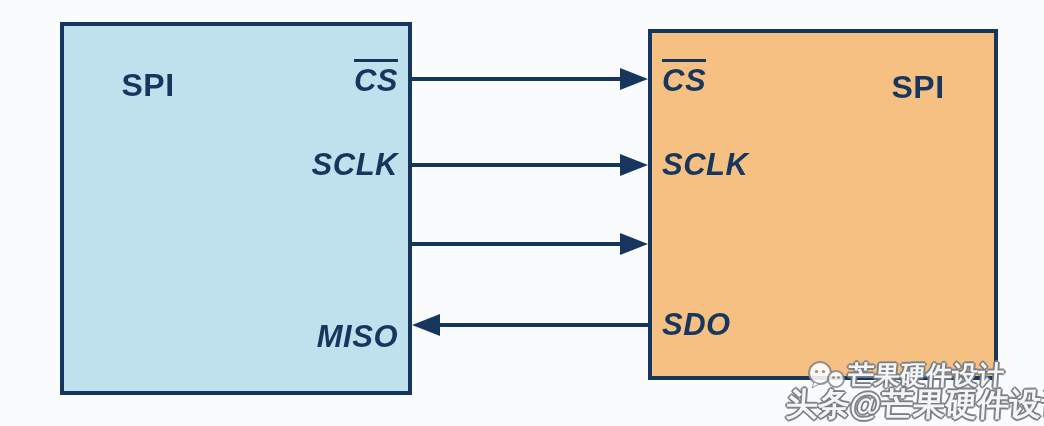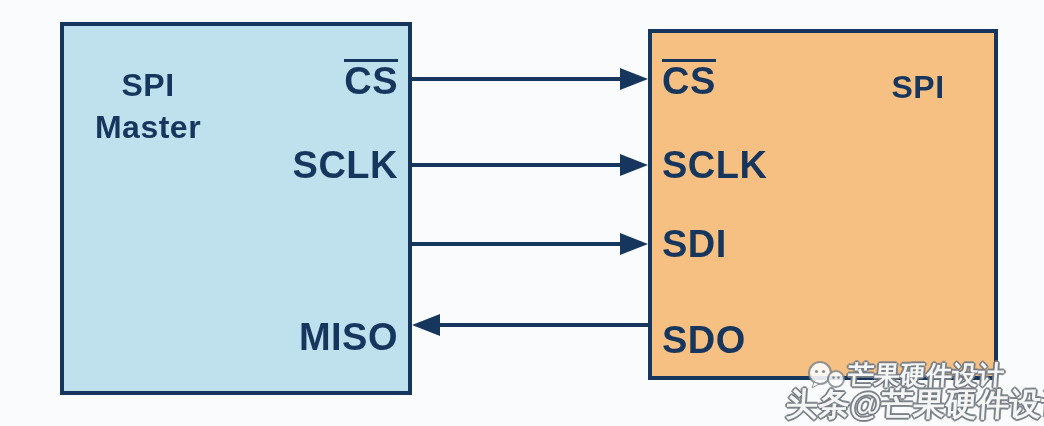--- a/index.html
+++ b/index.html
@@ -24,25 +24,26 @@
     font-size:32px;
     line-height:42px;
     color:var(--line,#17365e);
     letter-spacing:0.5px;
   }
   .chip-title.master-title{left:78px;top:64px;width:140px;}
   .chip-title.slave-title{left:853px;top:66px;width:130px;}
   .pin{
     position:absolute;
     font-weight:bold;
-    font-size:38px;
+    font-size:31px;
     line-height:36px;
     color:var(--line,#17365e);
     letter-spacing:0.5px;
     white-space:nowrap;
+    font-style:italic;
   }
   .pin.left{right:646px;text-align:right;}
   .pin.right{left:662px;text-align:left;}
   .overline{border-top:3px solid currentColor;padding-top:1px;display:inline-block;}
   .wire{
     position:absolute;
     height:4px;
     background:var(--line,#17365e);
   }
   .arrowhead{
@@ -69,40 +70,38 @@
   .wm-icon{position:absolute;left:806px;top:360px;width:40px;height:32px;opacity:0.92;}
 </style>
 </head>
 <body>
 
 <div class="canvas">
 
   <div class="chip master"></div>
   <div class="chip-title master-title">
     <div>SPI</div>
-    <div>Master</div>
   </div>
 
   <div class="chip slave"></div>
   <div class="chip-title slave-title">
     <div>SPI</div>
   </div>
 
   <div class="pin left" style="top:59px;">
     <span class="overline">CS</span>
   </div>
   <div class="pin left" style="top:147px;">SCLK</div>
   <div class="pin left" style="top:319px;text-align:right;">MISO</div>
 
   <div class="pin right" style="top:59px;">
     <span class="overline">CS</span>
   </div>
   <div class="pin right" style="top:147px;">SCLK</div>
-  <div class="pin right" style="top:226px;">SDI</div>
-  <div class="pin right" style="top:322px;">SDO</div>
+  <div class="pin right" style="top:307px;">SDO</div>
 
   <div class="wire" style="left:412px;top:77px;width:210px;"></div>
   <div class="arrowhead to-right" style="left:620px;top:68px;"></div>
 
   <div class="wire" style="left:412px;top:163px;width:210px;"></div>
   <div class="arrowhead to-right" style="left:620px;top:154px;"></div>
 
   <div class="wire" style="left:412px;top:242px;width:210px;"></div>
   <div class="arrowhead to-right" style="left:620px;top:233px;"></div>
 

